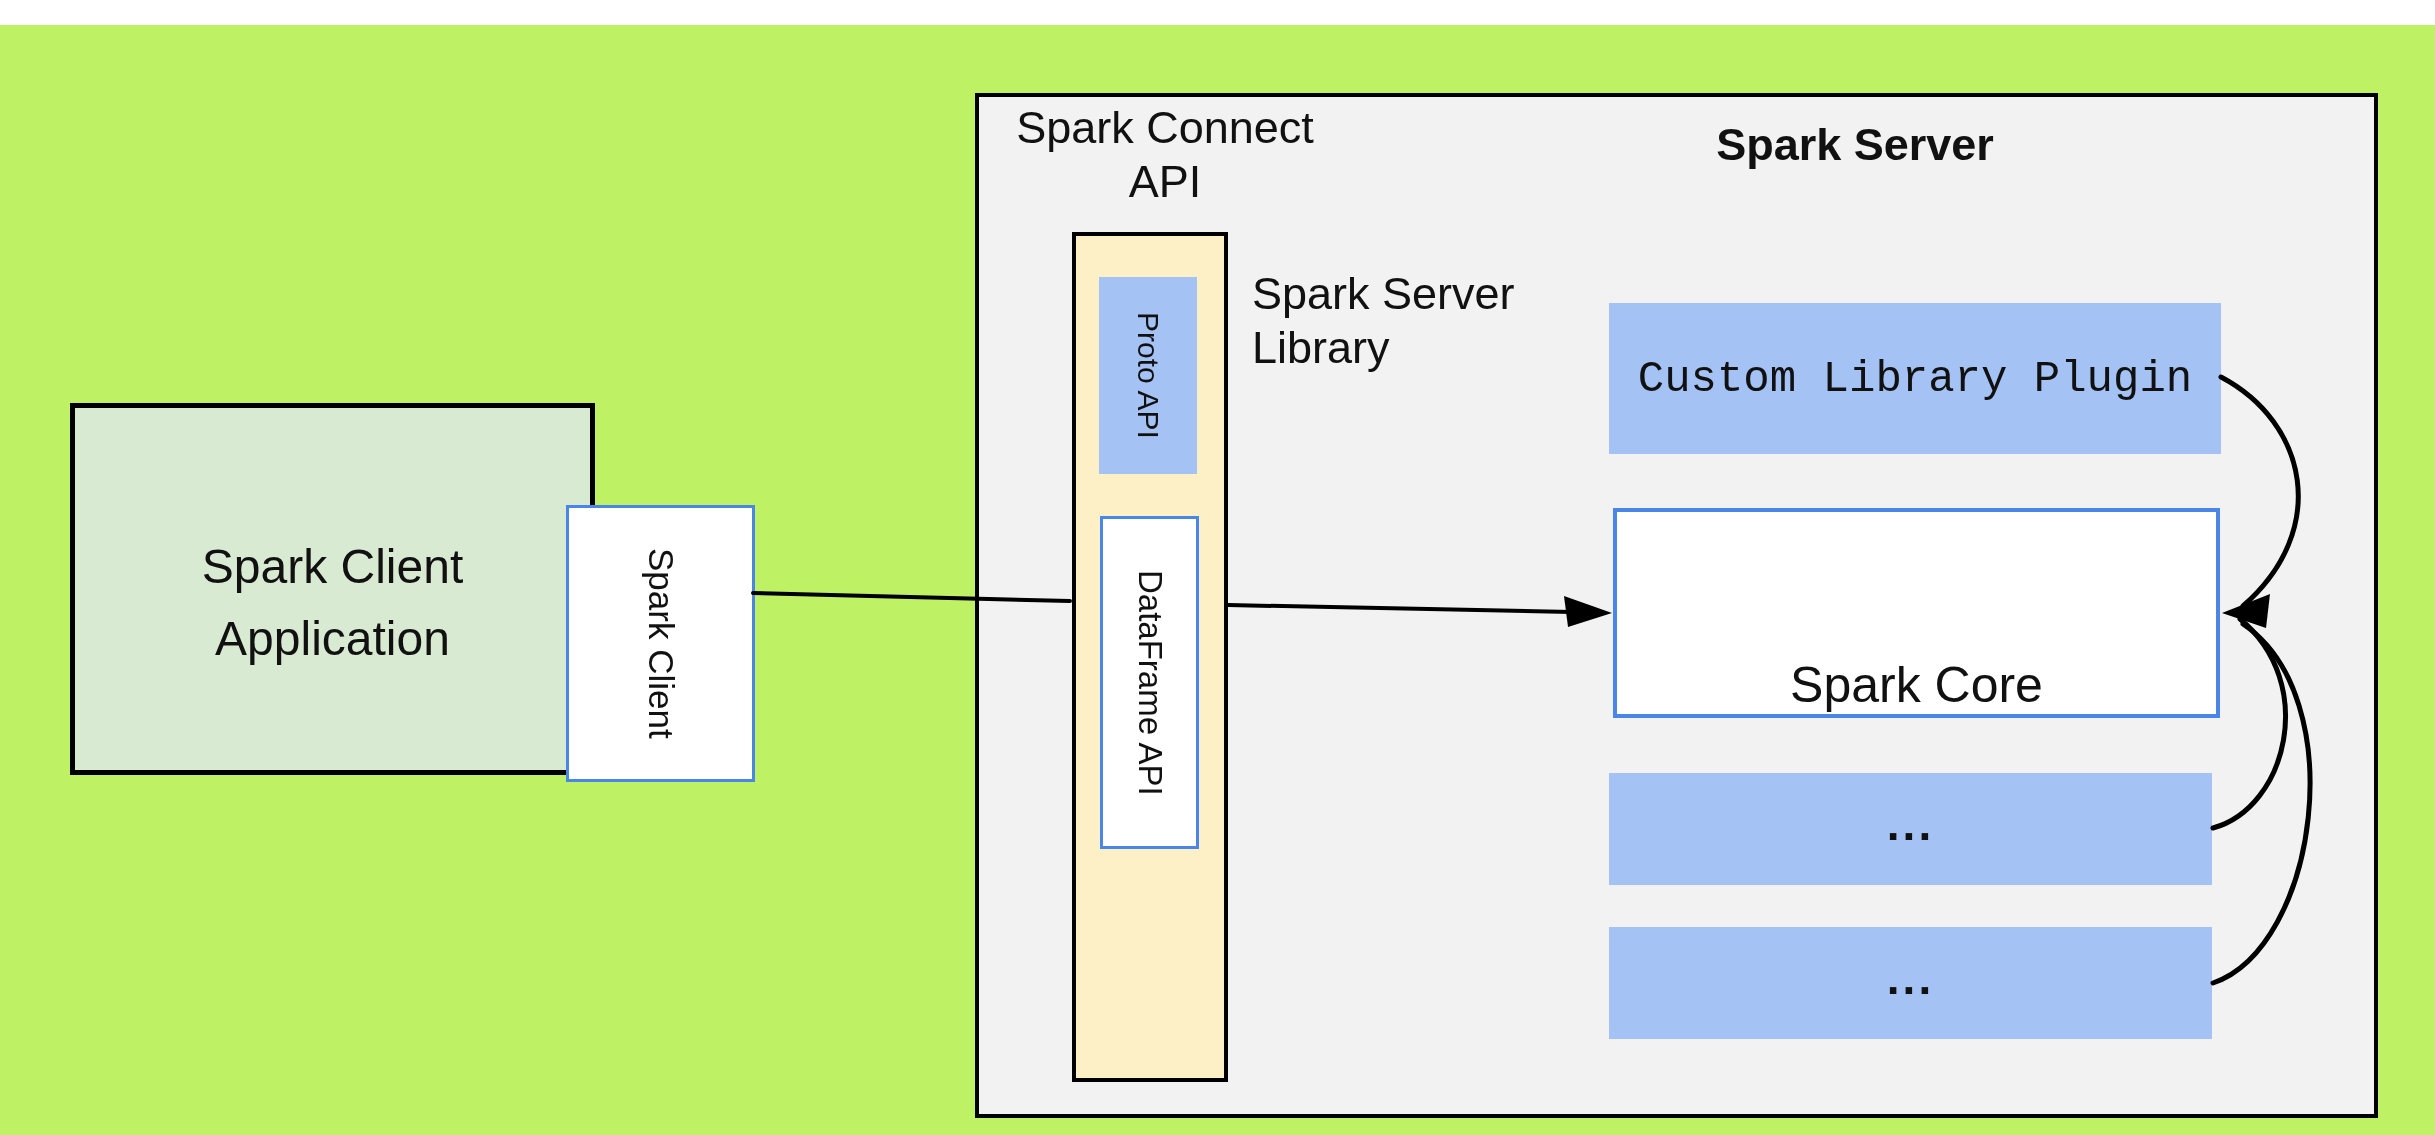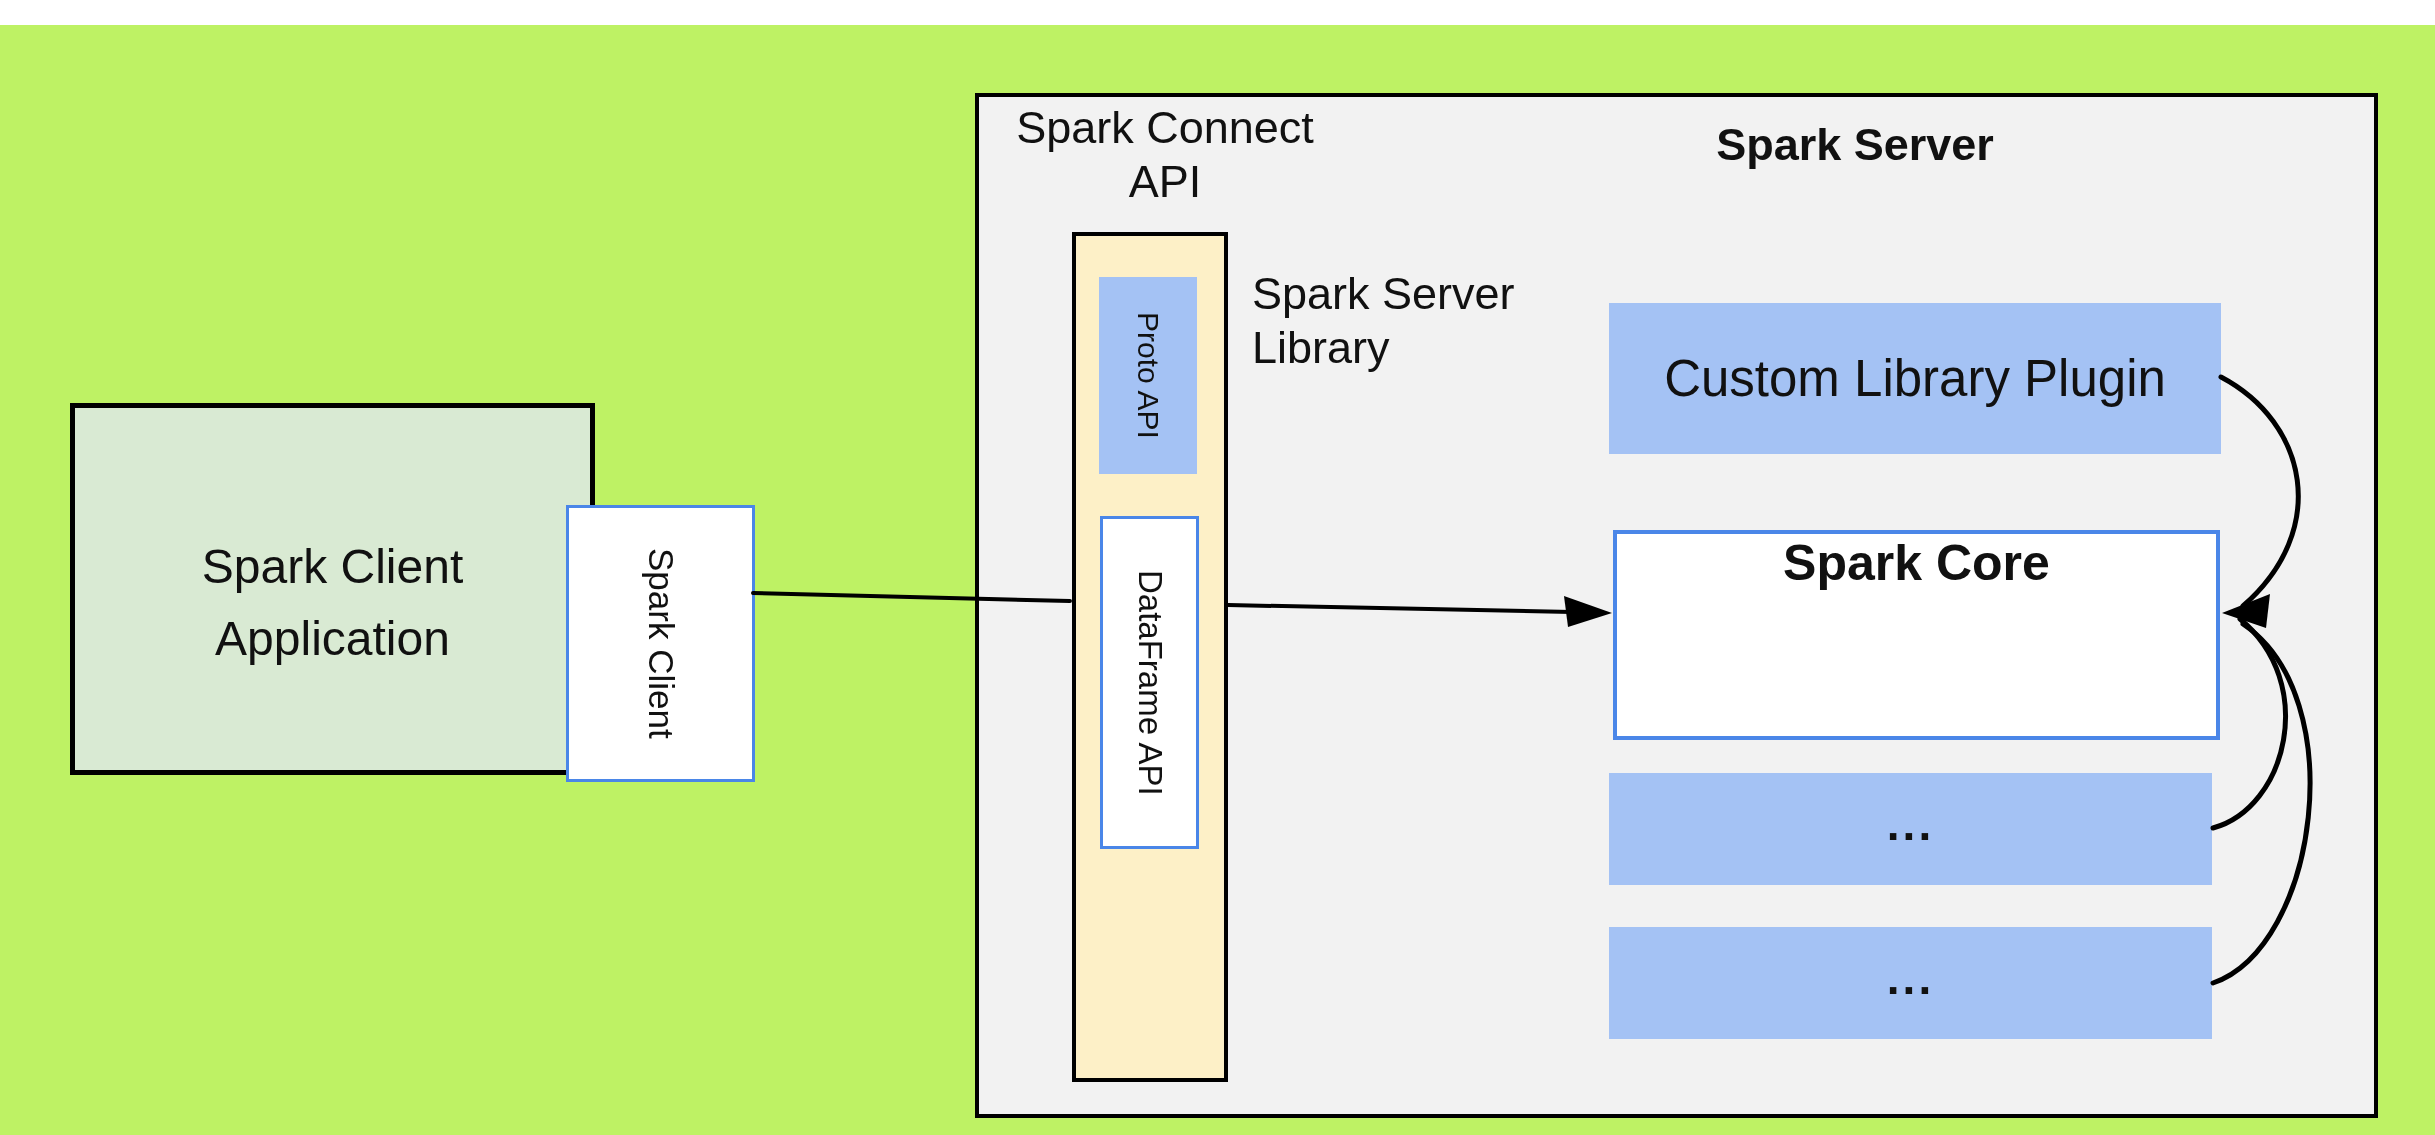--- a/index.html
+++ b/index.html
@@ -27,34 +27,34 @@
   .more-box-1{left:1609px;top:748px;width:603px;height:112px;z-index:2;
     display:flex;align-items:center;justify-content:center;}
   .more-box-2{left:1609px;top:902px;width:603px;height:112px;z-index:2;
     display:flex;align-items:center;justify-content:center;}
   
   .white-blue{background:#ffffff;border:3px solid #4a86e8;}
   .spark-client-box{left:566px;top:480px;width:189px;height:277px;z-index:4;
     display:flex;align-items:center;justify-content:center;}
   .dataframe-box{left:1100px;top:491px;width:99px;height:333px;z-index:3;
     display:flex;align-items:center;justify-content:center;}
-  .spark-core-box{left:1613px;top:505px;width:607px;height:210px;z-index:2;
-    border-width:4px;display:flex;align-items:flex-start;justify-content:center;font-weight:bold;}
+  .spark-core-box{left:1613px;top:483px;width:607px;height:210px;z-index:2;
+    border-width:4px;display:flex;align-items:flex-end;justify-content:center;}
   
   .pre{white-space:pre-line;}
   .t-connect{left:985px;top:76px;width:360px;text-align:center;
     font-size:45px;line-height:1.2;z-index:2;}
   .t-server-title{left:1655px;top:94px;width:400px;text-align:center;
     font-size:45px;font-weight:bold;z-index:2;}
   .t-server-lib{left:1252px;top:242px;width:330px;text-align:left;
     font-size:45px;line-height:1.2;z-index:2;}
   .t-client-app{font-size:48px;line-height:1.5;text-align:center;padding-top:28px;}
   .t-client-pkg{font-size:32px;line-height:1.15;}
   .t-core{font-size:50px;}
-  .t-plugin{font-size:51px;}
+  .t-plugin{font-size:44px;font-family:Liberation Mono, monospace;}
   .t-dots{font-size:46px;font-weight:bold;letter-spacing:3px;padding-bottom:10px;}
   .vtext{writing-mode:vertical-rl;text-orientation:mixed;}
   .v-spark-client{font-size:35px;}
   .v-proto{font-size:30px;}
   .v-dataframe{font-size:33px;}
   
   #connectors{position:absolute;left:0;top:0;width:2435px;height:1135px;
     z-index:10;pointer-events:none;}
 </style>
 </head>

